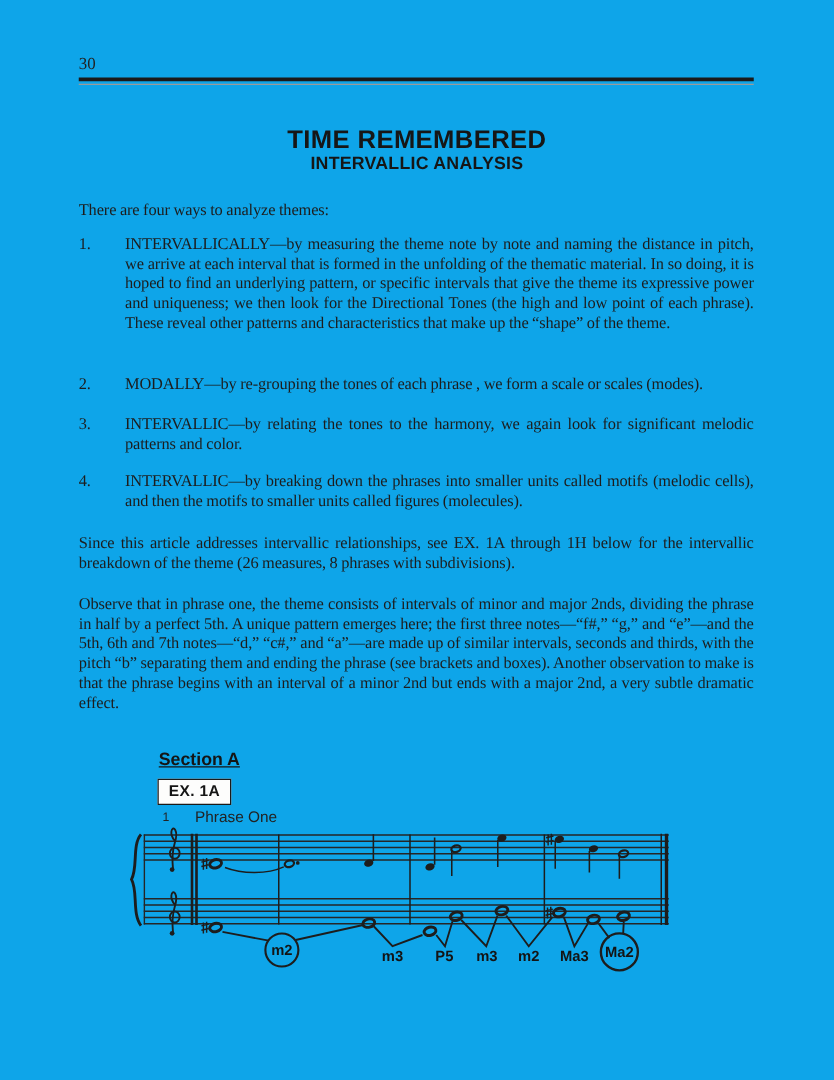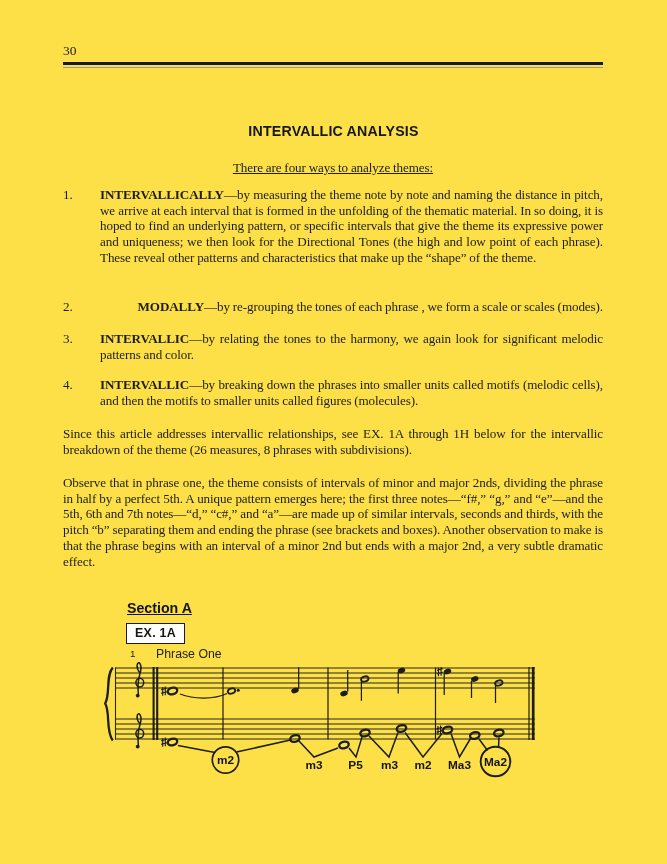--- a/index.html
+++ b/index.html
@@ -1,43 +1,43 @@
 <!DOCTYPE html>
 <html><head>
 <meta charset="utf-8">
 <style>
   html,body{margin:0;padding:0;background:#e8e8e8;}
   .page{
-    position:relative;width:667px;height:864px;background:#fde047;
+    position:relative;width:667px;height:864px;background:#0ea5e9;
     font-family:"Liberation Serif",serif;color:#1d1d1d;overflow:hidden;
   }
   
   .hdr{position:absolute;left:63px;right:64px;top:43px;display:flex;
        justify-content:space-between;align-items:baseline;}
   .hdr .pgnum{font:400 13.5px "Liberation Serif",serif;color:#222;}
   .hdr .runtitle{font:400 10.6px "Liberation Sans",sans-serif;color:#2a2a2a;letter-spacing:.2px;}
   .rule{position:absolute;left:63px;right:64px;top:62px;height:3px;background:#1a1a1a;}
   .rule2{position:absolute;left:63px;right:64px;top:67px;height:1px;background:#9a9a9a;}
   
   .title-main{position:absolute;left:0;width:667px;top:100px;text-align:center;
     font:700 20.5px "Liberation Sans",sans-serif;color:#161616;letter-spacing:.3px;}
   .title-sub{position:absolute;left:0;width:667px;top:122.5px;text-align:center;
     font:700 14.2px "Liberation Sans",sans-serif;color:#161616;letter-spacing:.2px;}
   
   .blk{position:absolute;left:63px;width:540px;margin:0;
     font:400 13.1px/15.7px "Liberation Serif",serif;color:#1d1d1d;
     letter-spacing:-.1px;word-spacing:-.3px;text-align:justify;}
-  .intro{top:160px;text-align:center;text-decoration:underline;}
+  .intro{top:160px;text-align:left;}
   .li{position:absolute;left:63px;width:540px;display:grid;grid-template-columns:37px 1fr;
     font:400 13.1px/15.7px "Liberation Serif",serif;letter-spacing:-.1px;word-spacing:-.3px;}
   .li .num{text-align:left;}
   .li .txt{text-align:justify;margin:0;}
-  .li .lead{font-weight:700;}
+  .li .lead{font-weight:400;}
   .li1{top:187px}.li2{top:299px}.li3{top:331px}.li4{top:377px}
-  .li2 .txt{white-space:nowrap;text-align:right;}
+  .li2 .txt{white-space:nowrap;text-align:left;}
   .p1{top:426px}.p2{top:475px}
   
   .section-label{position:absolute;left:127px;top:600px;
     font:700 14.2px "Liberation Sans",sans-serif;color:#151515;text-decoration:underline;}
   .ex-box{position:absolute;left:126px;top:623px;border:1.6px solid #1a1a1a;
     padding:2px 8px 3px 8px;font:700 12.4px "Liberation Sans",sans-serif;color:#151515;
     letter-spacing:.3px;background:#fdfdfc;}
   .music{position:absolute;left:0;top:640px;width:667px;height:170px;}
   .music .mus-label{font:400 12.3px "Liberation Sans",sans-serif;fill:#222;}
   .music .mnum{font:400 9.8px "Liberation Sans",sans-serif;fill:#222;}
@@ -47,20 +47,21 @@
 <body>
 
 <div class="page">
 
   <div class="hdr">
     <span class="pgnum">30</span>
   </div>
   <div class="rule"></div>
   <div class="rule2"></div>
 
+  <div class="title-main">TIME REMEMBERED</div>
   <div class="title-sub">INTERVALLIC ANALYSIS</div>
 
   <p class="blk intro">There are four ways to analyze themes:</p>
 
   <div class="li li1">
     <span class="num">1.</span>
     <p class="txt"><span class="lead">INTERVALLICALLY</span><span>—by measuring the theme note by note and naming the distance in pitch, we arrive at each interval that is formed in the unfolding of the thematic material. In so doing, it is hoped to find an underlying pattern, or specific intervals that give the theme its expressive power and uniqueness; we then look for the Directional Tones (the high and low point of each phrase).  These reveal other patterns and characteristics that make up the “shape” of the theme.</span></p>
   </div>
   <div class="li li2">
     <span class="num">2.</span>

